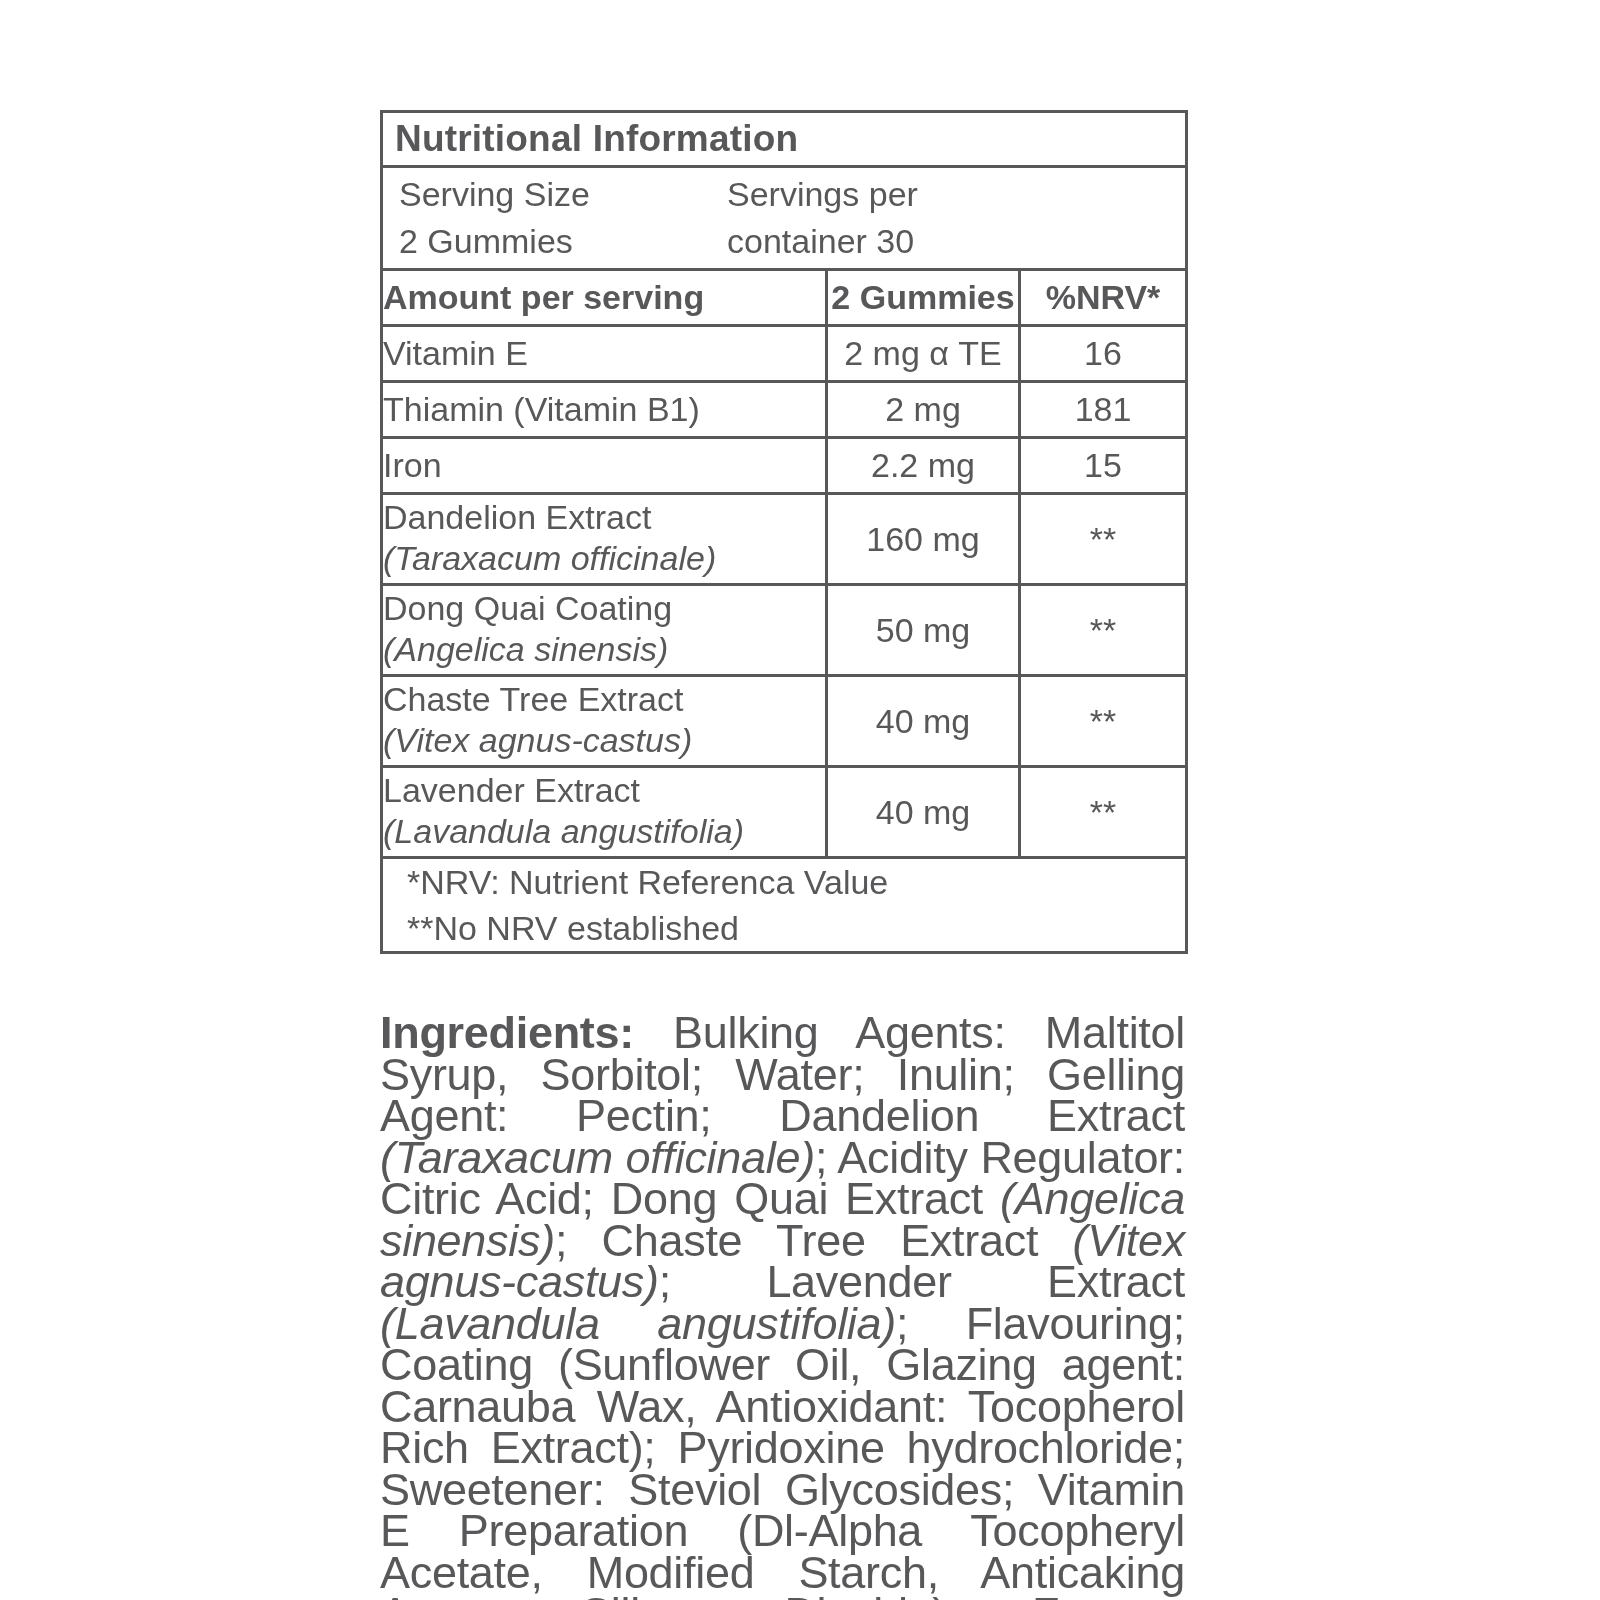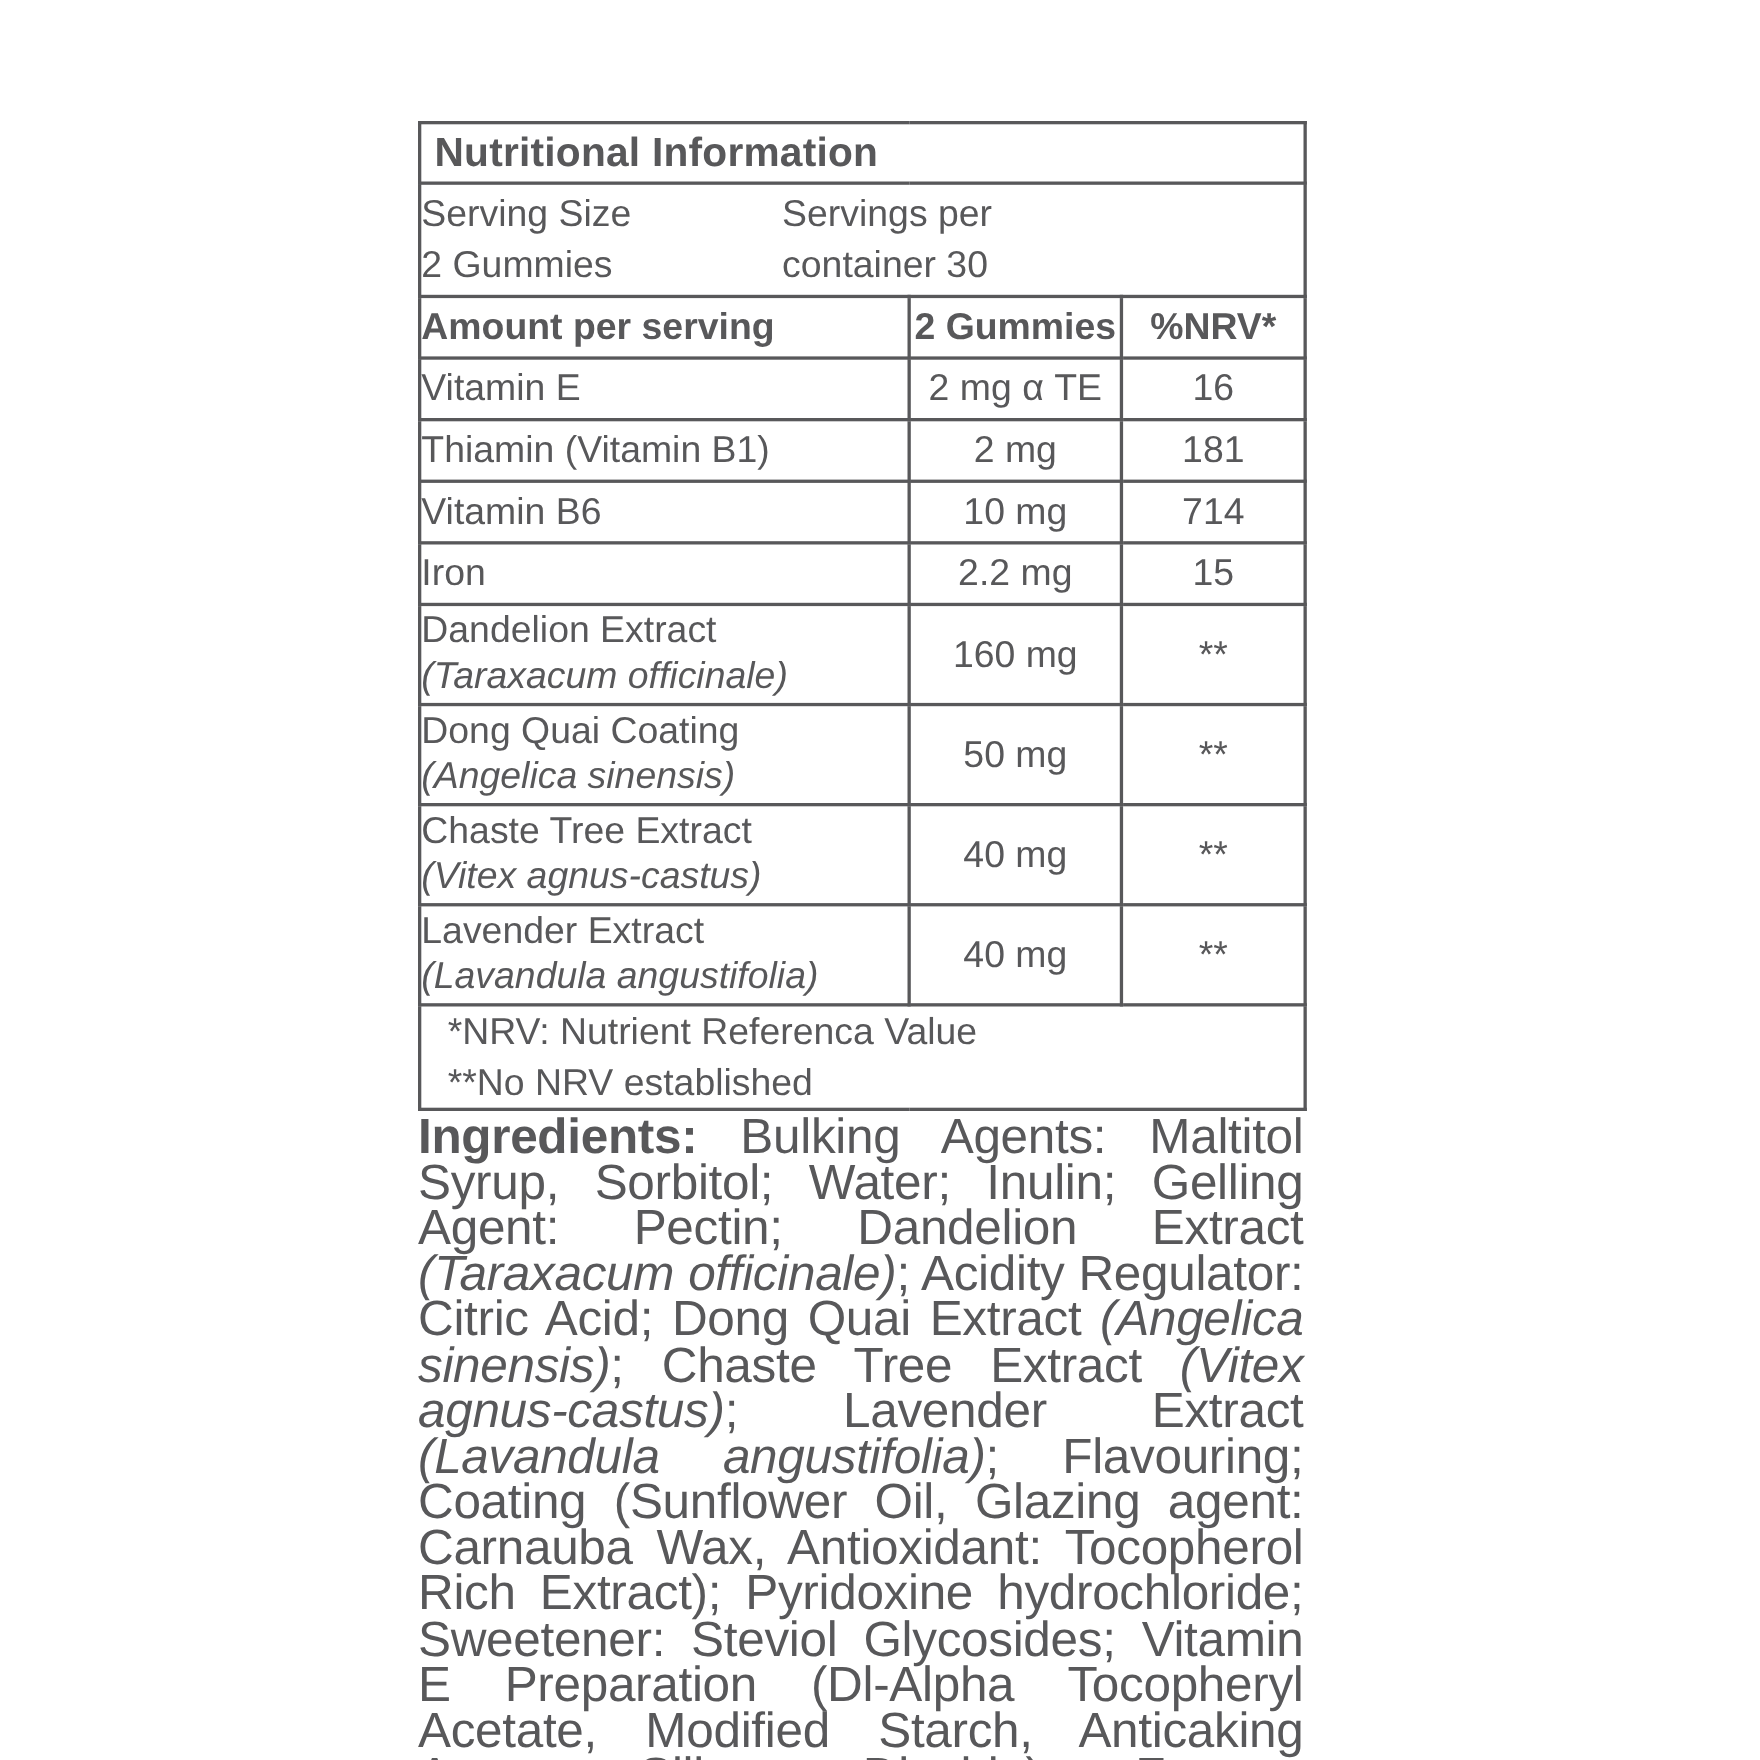--- a/index.html
+++ b/index.html
@@ -20,21 +20,21 @@
   table.nutri td{
     border:3px solid #58585a;
     padding:0;
     vertical-align:middle;
     font-size:34px;
   }
   col.c1{width:445px;} col.c2{width:193px;} col.c3{width:167px;}
 
   tr.r-title td{height:52px;font-weight:bold;font-size:37px;padding-left:12px;letter-spacing:.2px;margin-top:16px;}
   tr.r-serving td{height:100px;}
-  .serv-wrap{display:flex;}
+  .serv-wrap{display:flex;margin-left:16px;}
   .serv-block{line-height:47px;}
   .serv-block.left{width:328px;}
   tr.r-head td{height:53px;font-weight:bold;}
   tr.r-single td{height:53px;}
   tr.r-double td{height:88px;}
   tr.r-foot td{height:84px;}
 
   td.c-name{padding-left:12px;text-align:left;}
   td.c-amt{text-align:center;}
   td.c-nrv{text-align:center;}
@@ -91,25 +91,20 @@
       <td class="c-name">Vitamin E</td>
       <td class="c-amt">2 mg α TE</td>
       <td class="c-nrv">16</td>
     </tr>
     <tr class="r-single">
       <td class="c-name">Thiamin (Vitamin B1)</td>
       <td class="c-amt">2 mg</td>
       <td class="c-nrv">181</td>
     </tr>
     <tr class="r-single">
-      <td class="c-name">Vitamin B6</td>
-      <td class="c-amt">10 mg</td>
-      <td class="c-nrv">714</td>
-    </tr>
-    <tr class="r-single">
       <td class="c-name">Iron</td>
       <td class="c-amt">2.2 mg</td>
       <td class="c-nrv">15</td>
     </tr>
 
     <tr class="r-double">
       <td class="c-name">
         <div class="name-lines">
           <div>Dandelion Extract</div>
           <div class="latin">(Taraxacum officinale)</div>

